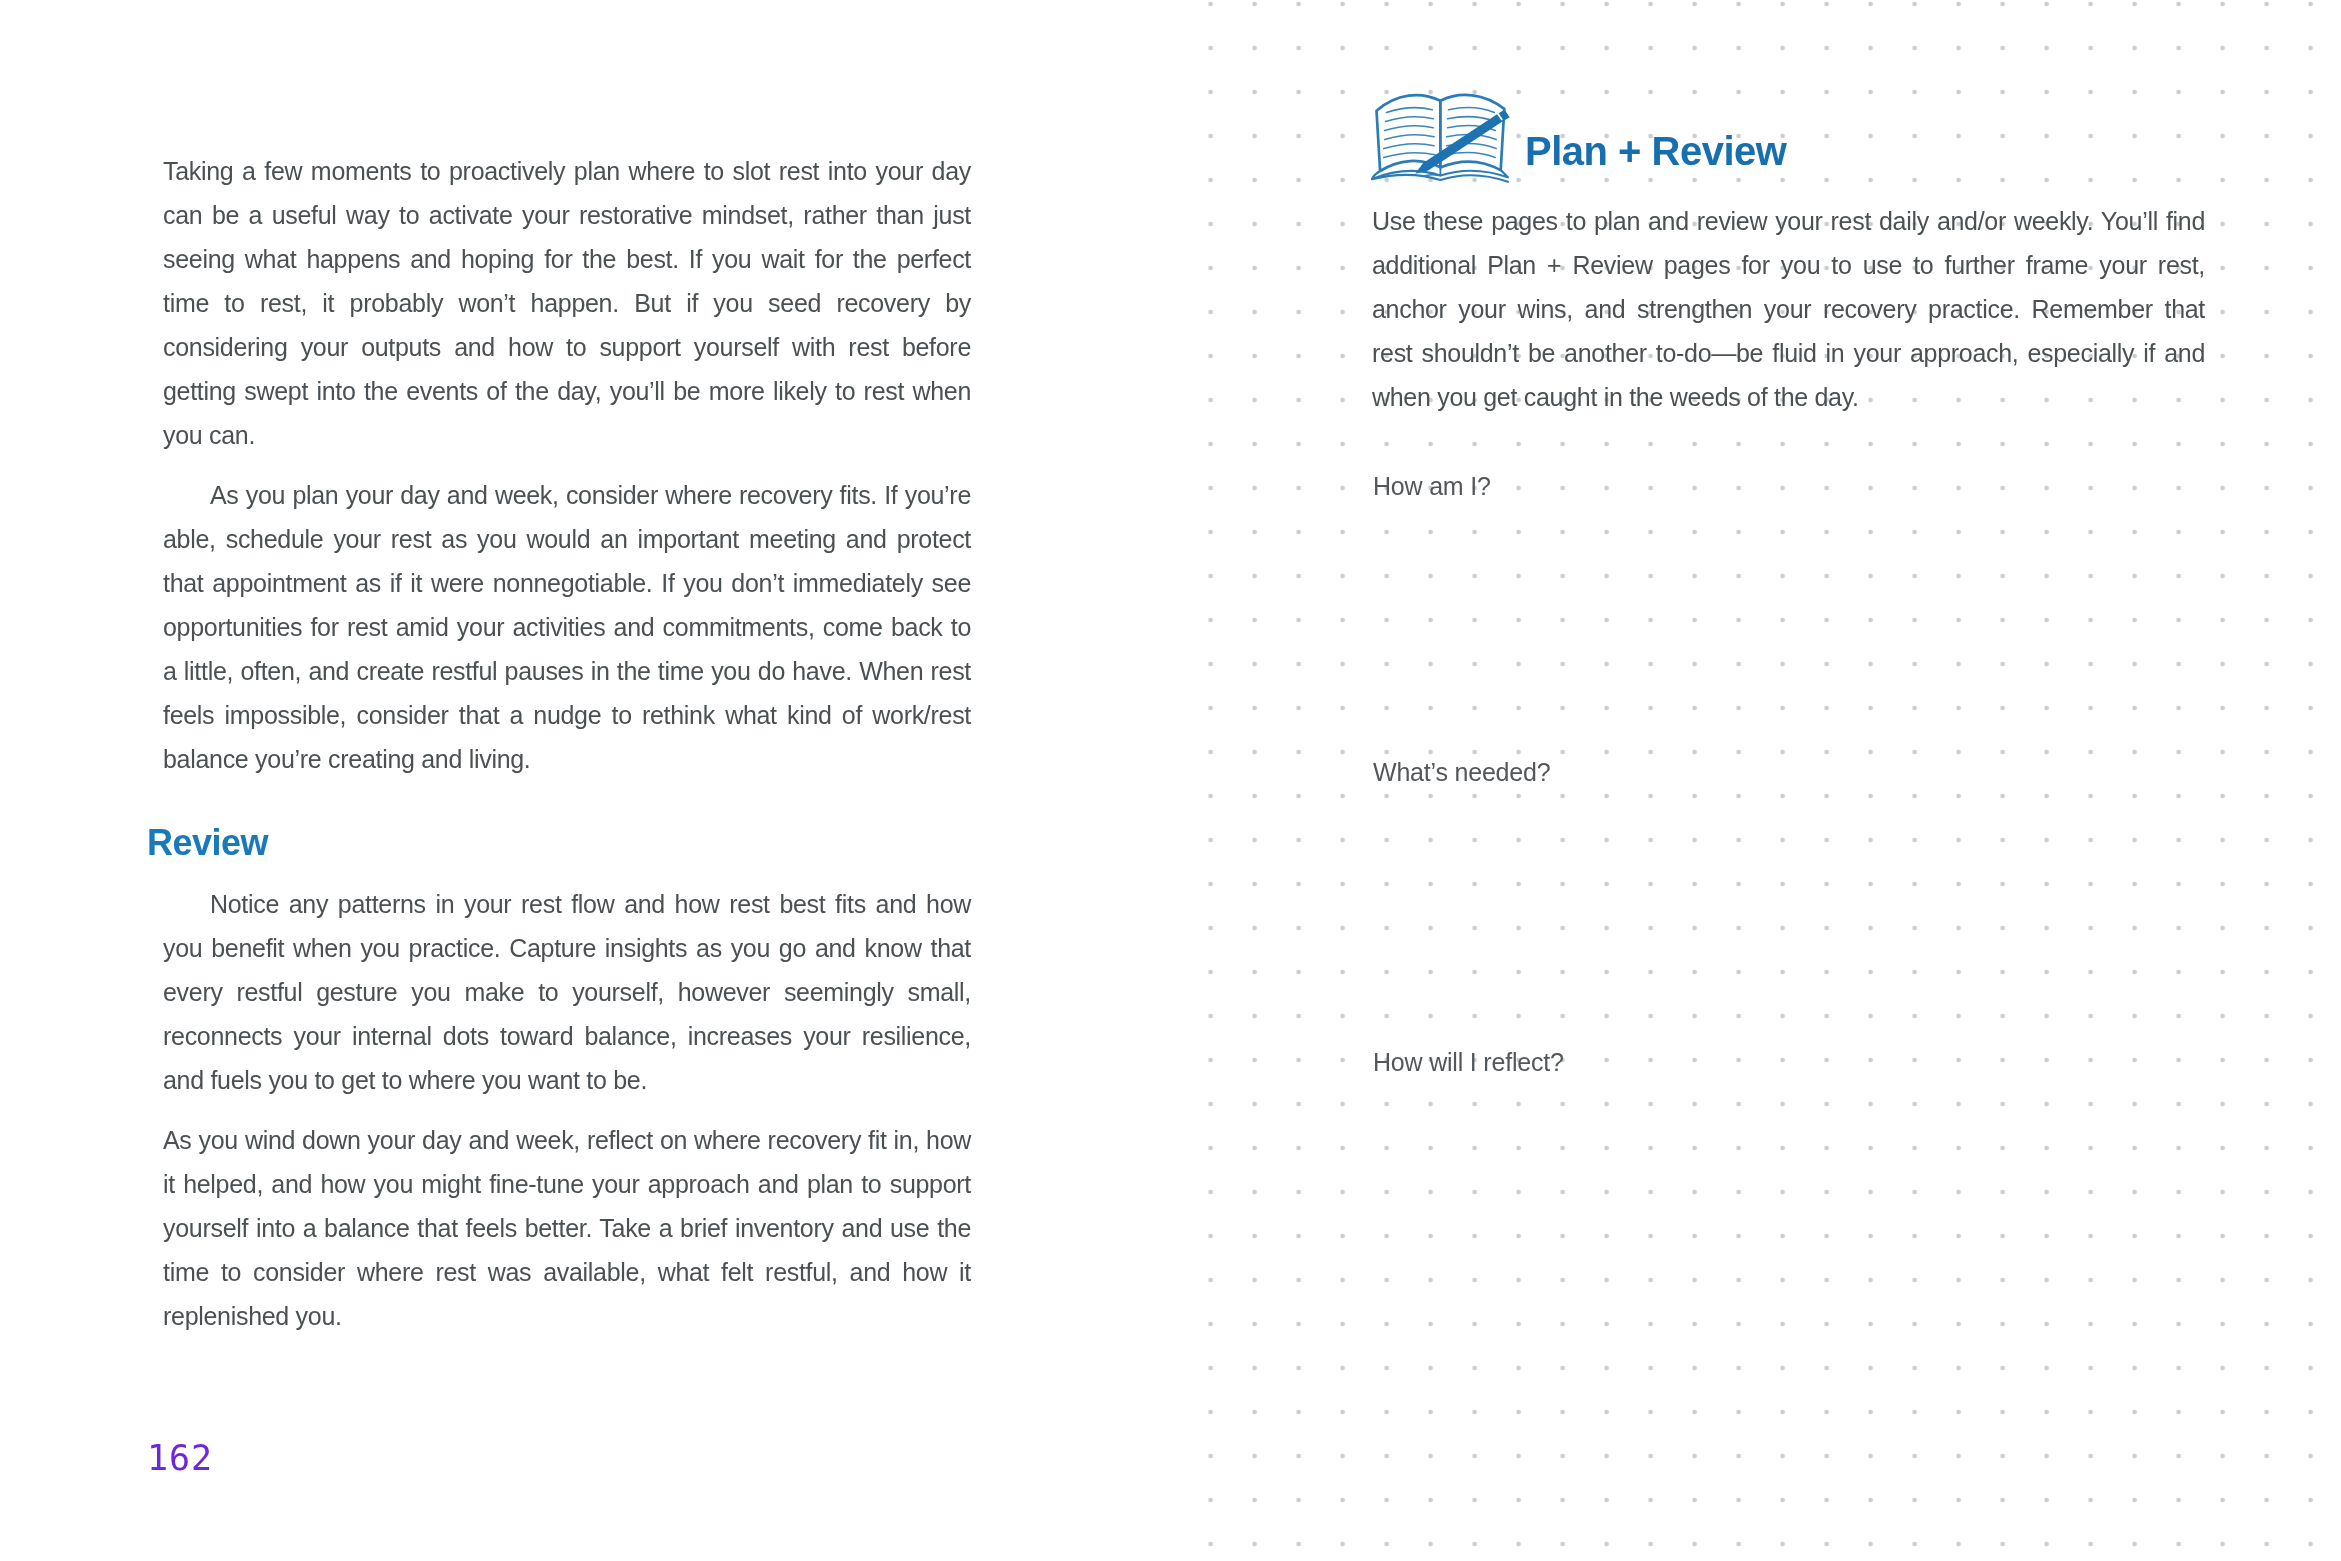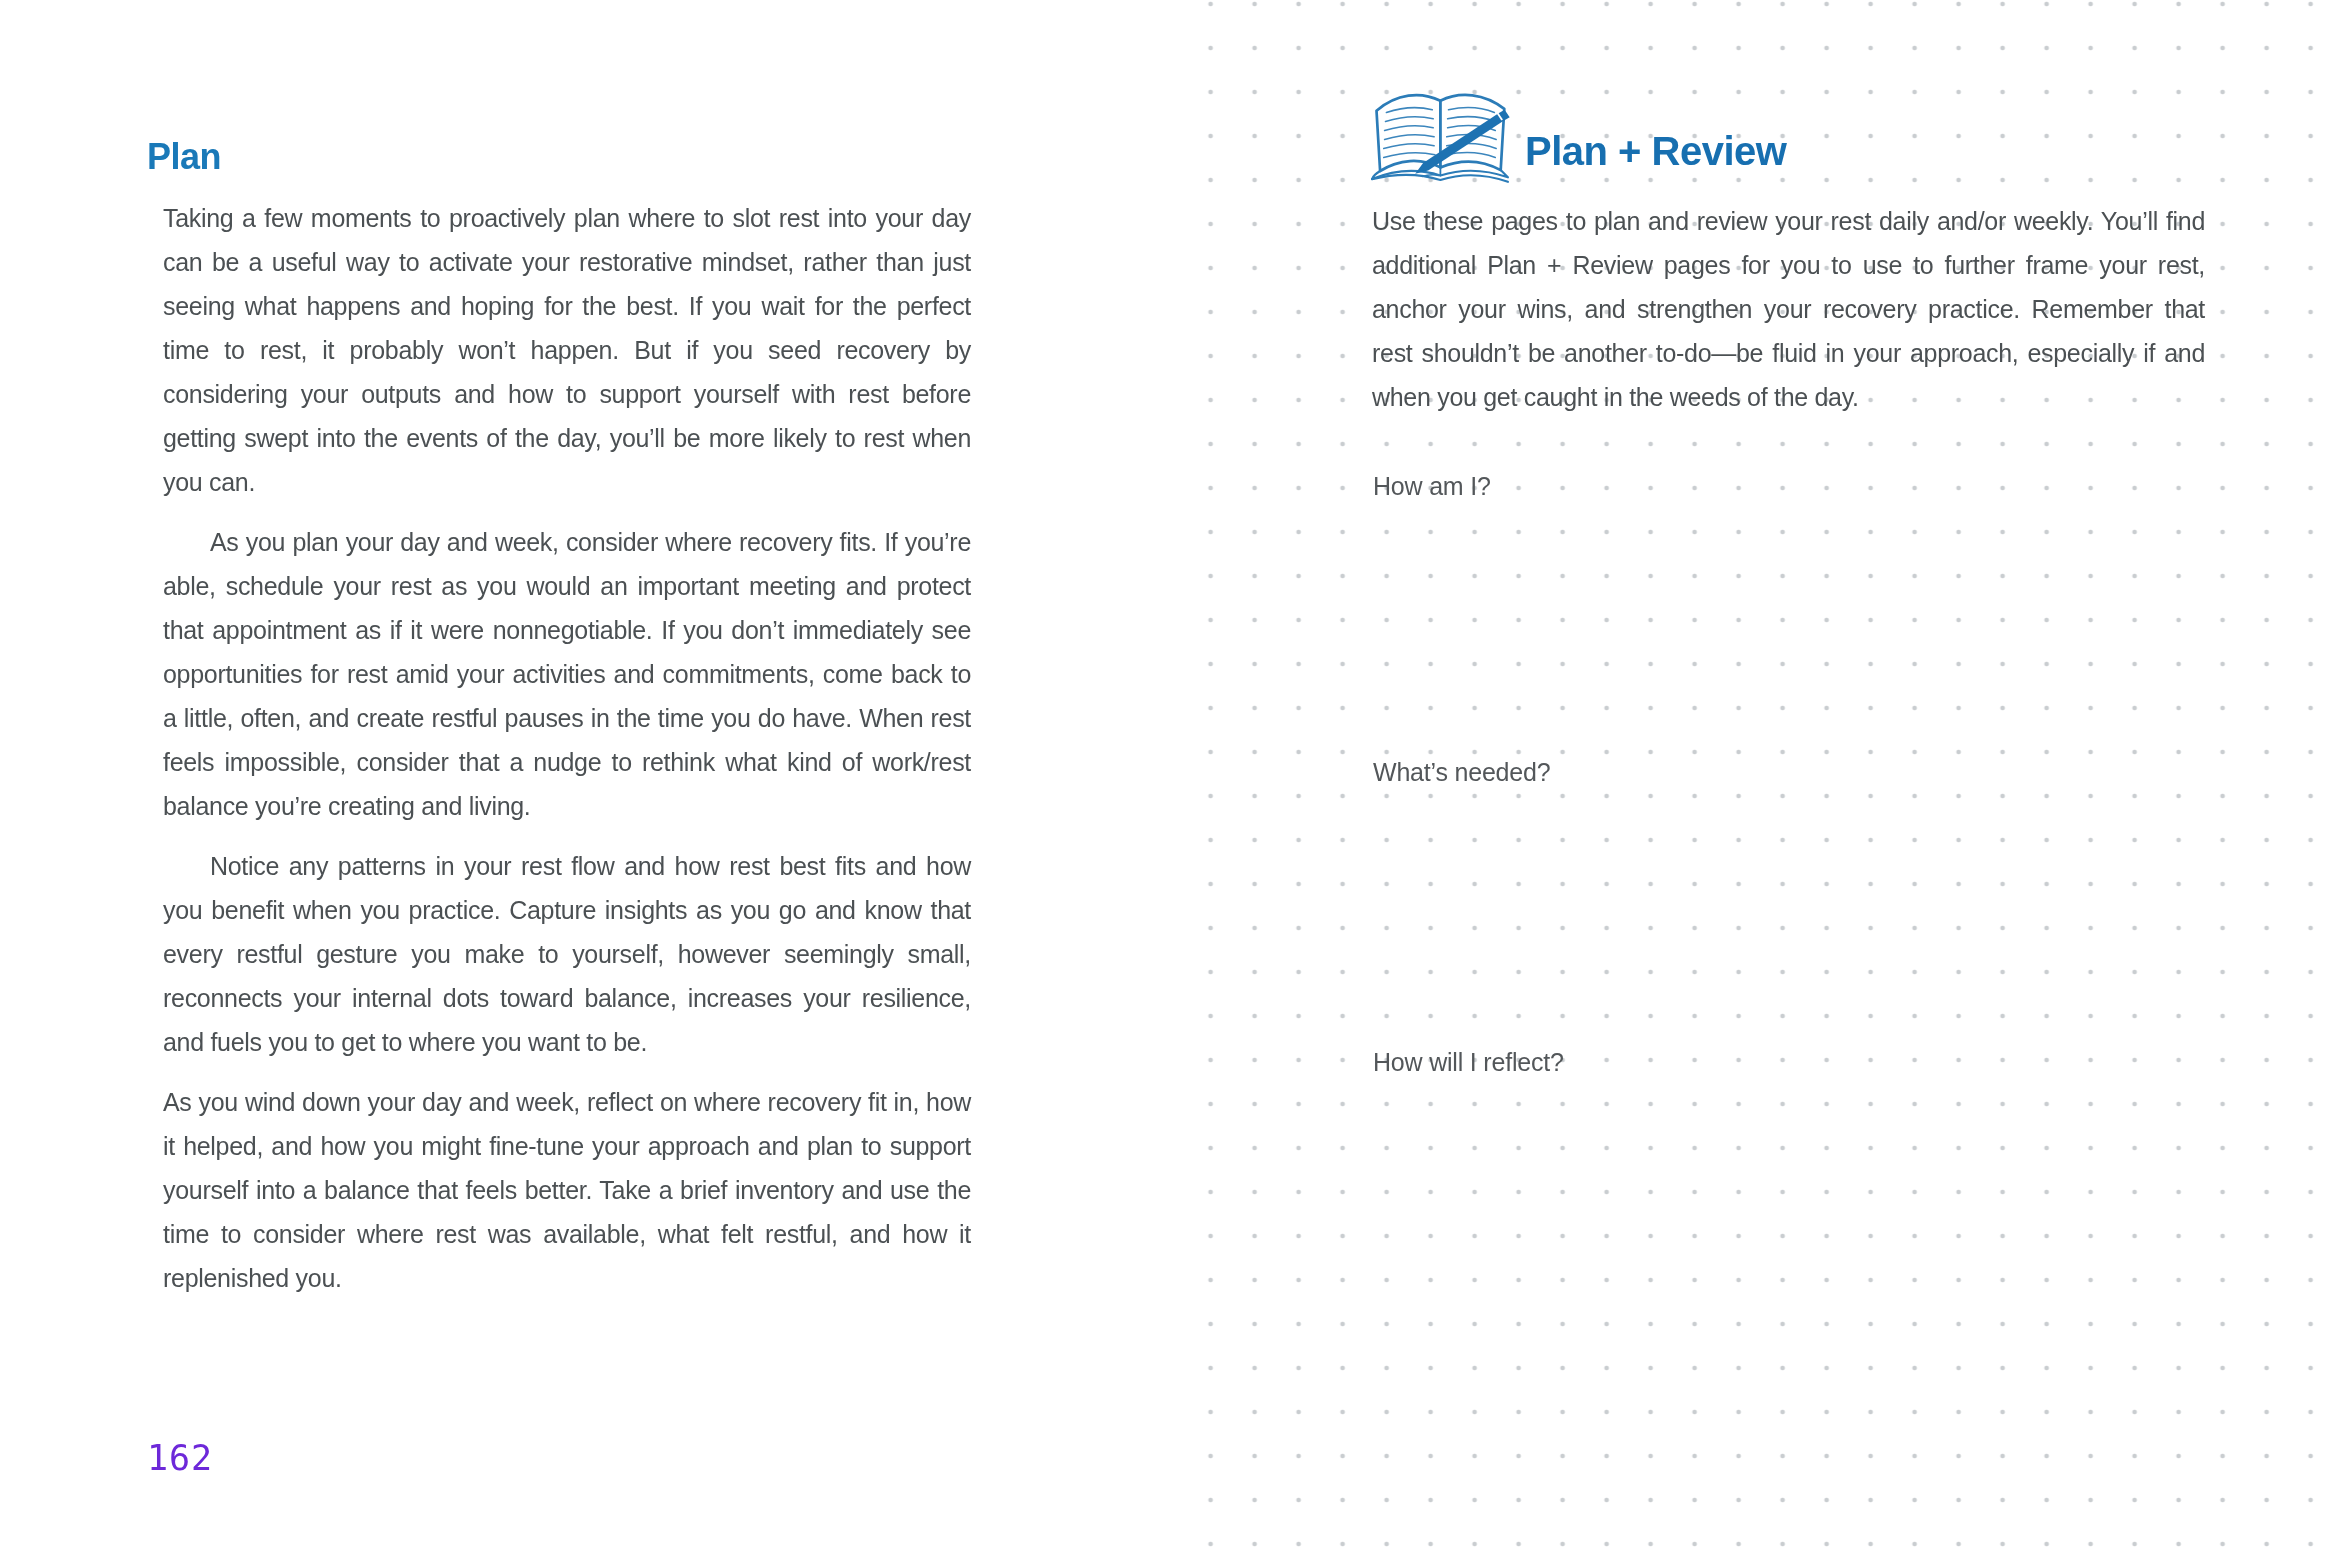--- a/index.html
+++ b/index.html
@@ -65,23 +65,23 @@
   .prompt-2 { top:757px; }
   .prompt-3 { top:1047px; }
 </style>
 </head>
 <body>
 
 <div class="spread">
 
   <section class="page-left">
     <div class="text-col">
-      <h2 class="section-heading">Plan</h2>
       <p class="body-para">Taking a few moments to proactively plan where to slot rest into your day can be a useful way to activate your restorative mindset, rather than just seeing what happens and hoping for the best. If you wait for the perfect time to rest, it probably won’t happen. But if you seed recovery by considering your outputs and how to support yourself with rest before getting swept into the events of the day, you’ll be more likely to rest when you can.</p>
       <p class="body-para para-indent">As you plan your day and week, consider where recovery fits. If you’re able, schedule your rest as you would an important meeting and protect that appointment as if it were nonnegotiable. If you don’t immediately see opportunities for rest amid your activities and commitments, come back to a little, often, and create restful pauses in the time you do have. When rest feels impossible, consider that a nudge to rethink what kind of work/rest balance you’re creating and living.</p>
+      <h2 class="section-heading heading-review">Review</h2>
       <p class="body-para para-indent">Notice any patterns in your rest flow and how rest best fits and how you benefit when you practice. Capture insights as you go and know that every restful gesture you make to yourself, however seemingly small, reconnects your internal dots toward balance, increases your resilience, and fuels you to get to where you want to be.</p>
       <p class="body-para">As you wind down your day and week, reflect on where recovery fit in, how it helped, and how you might fine-tune your approach and plan to support yourself into a balance that feels better. Take a brief inventory and use the time to consider where rest was available, what felt restful, and how it replenished you.</p>
     </div>
     <div class="folio">162</div>
   </section>
 
   <section class="page-right">
 
     <svg class="book-icon" viewBox="0 0 180 120" xmlns="http://www.w3.org/2000/svg" aria-hidden="true">
 

